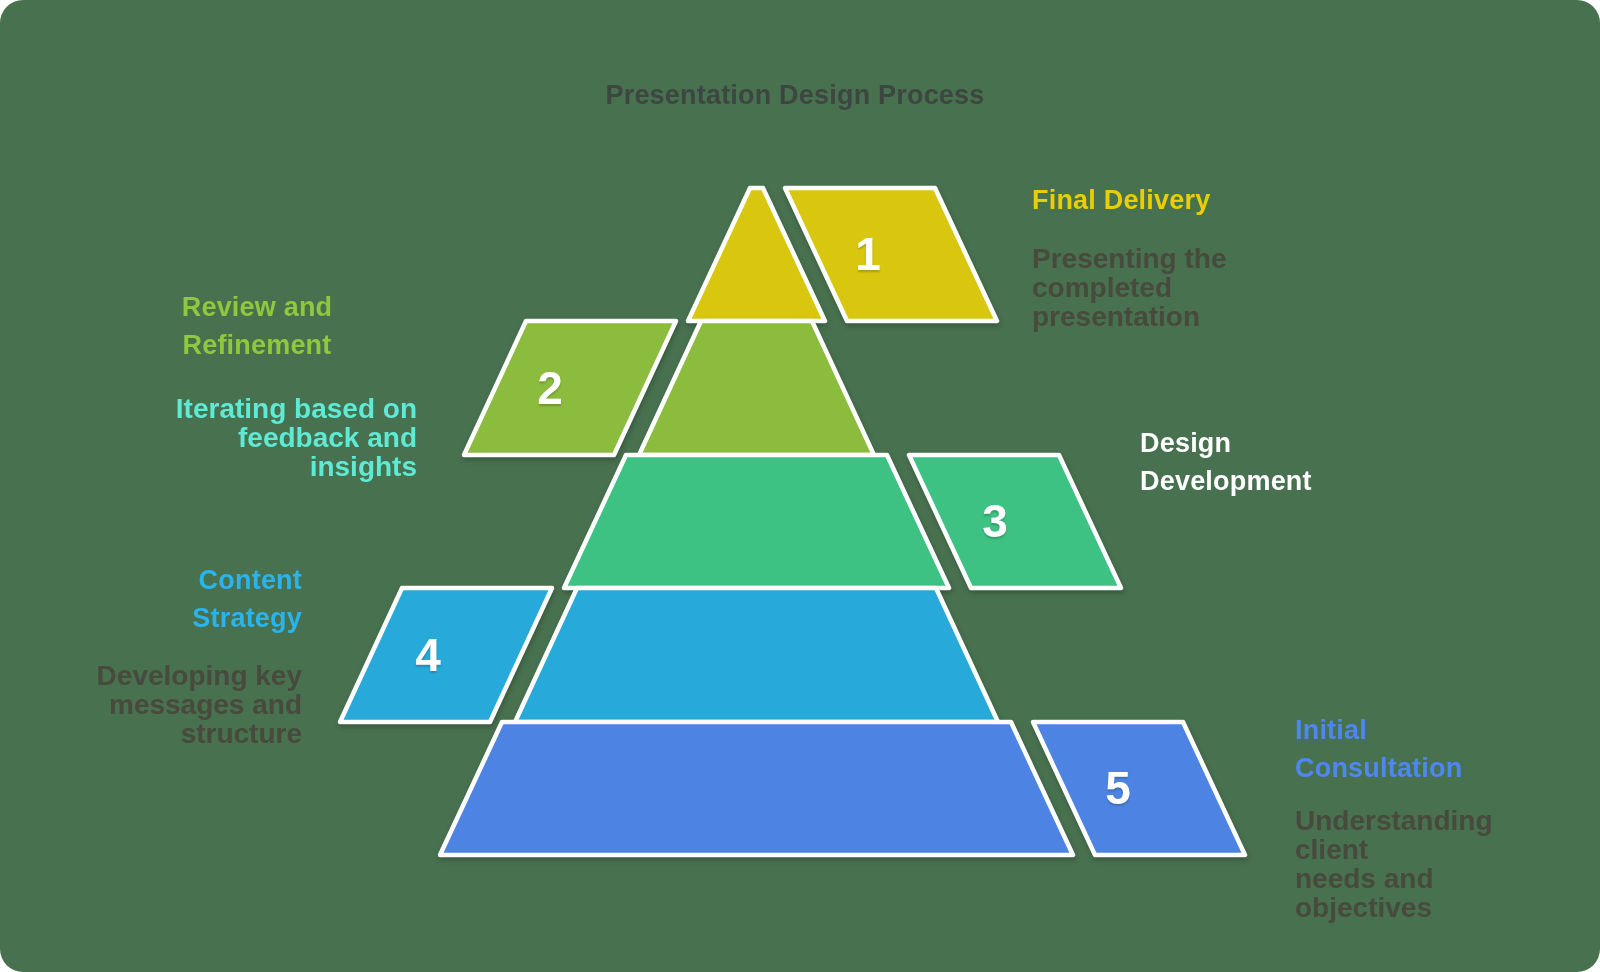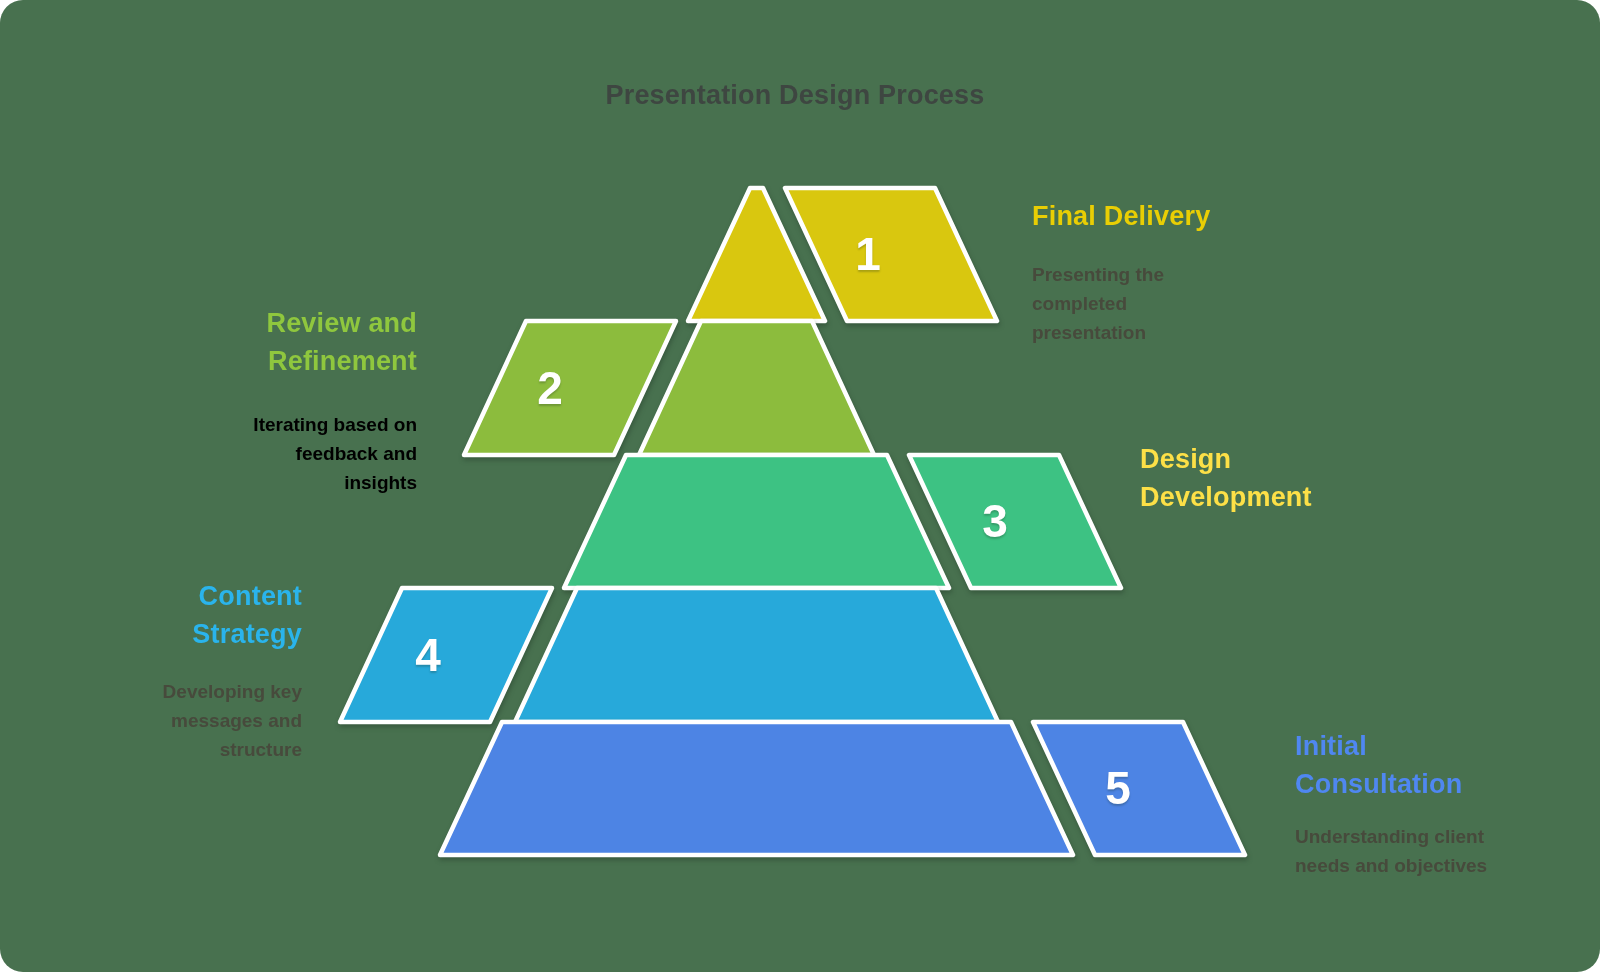--- a/index.html
+++ b/index.html
@@ -18,27 +18,27 @@
   svg.pyramid{position:absolute;left:0;top:0;}
   svg.pyramid polygon{
     stroke:#ffffff;stroke-width:4.5;stroke-linejoin:round;
     filter:drop-shadow(1px 3px 2.5px rgba(22,44,28,0.35));
   }
   .step-num{
     position:absolute;transform:translate(-50%,-50%);
     color:#ffffff;font-size:46px;font-weight:bold;
     text-shadow:0 2px 2px rgba(22,44,28,0.25);
   }
-  .text-block{position:absolute;margin-top:16px;}
+  .text-block{position:absolute;}
   .text-block h2{
     margin:0;font-size:27px;line-height:38px;font-weight:bold;
     white-space:pre-line;letter-spacing:0.2px;
   }
   .text-block p{
-    margin:0;font-size:19px;line-height:29px;font-weight:bold;
+    margin:0;font-size:28px;line-height:29px;font-weight:bold;
     white-space:pre-line;
   }
   .text-block.align-right{text-align:right;}
 </style>
 </head>
 <body>
 
 <div class="canvas" style="background-color: rgb(72, 113, 79); border-radius: 23px;">
 
   <div class="diagram-title" style="color: rgb(62, 70, 65);">Presentation Design Process</div>
@@ -68,29 +68,29 @@
   <div class="step-num" style="left:1118px;top:788px;">5</div>
 
   <div class="text-block" style="left:1032px;top:181px;width:230px;">
     <h2 style="color: rgb(233, 206, 4);">Final Delivery</h2>
     <p style="margin-top: 25px; color: rgb(71, 74, 60);">Presenting the
 completed
 presentation</p>
   </div>
 
   <div class="text-block align-right" style="left:97px;top:288px;width:320px;">
-    <h2 style="color: rgb(143, 199, 62);">Review and
+    <h2 style="color: rgb(143, 199, 62); text-align: center;">Review and
 Refinement</h2>
-    <p style="margin-top: 30px; color: #000000;">Iterating based on
+    <p style="margin-top: 30px; color: #5eead4;">Iterating based on
 feedback and
 insights</p>
   </div>
 
   <div class="text-block" style="left:1140px;top:424px;width:250px;">
-    <h2 style="color: #fde047;">Design
+    <h2 style="color: #ffffff;">Design
 Development</h2>
   </div>
 
   <div class="text-block align-right" style="left:2px;top:561px;width:300px;">
     <h2 style="color: rgb(42, 180, 236);">Content
 Strategy</h2>
     <p style="margin-top: 24px; color: rgb(71, 74, 60);">Developing key
 messages and
 structure</p>
   </div>

